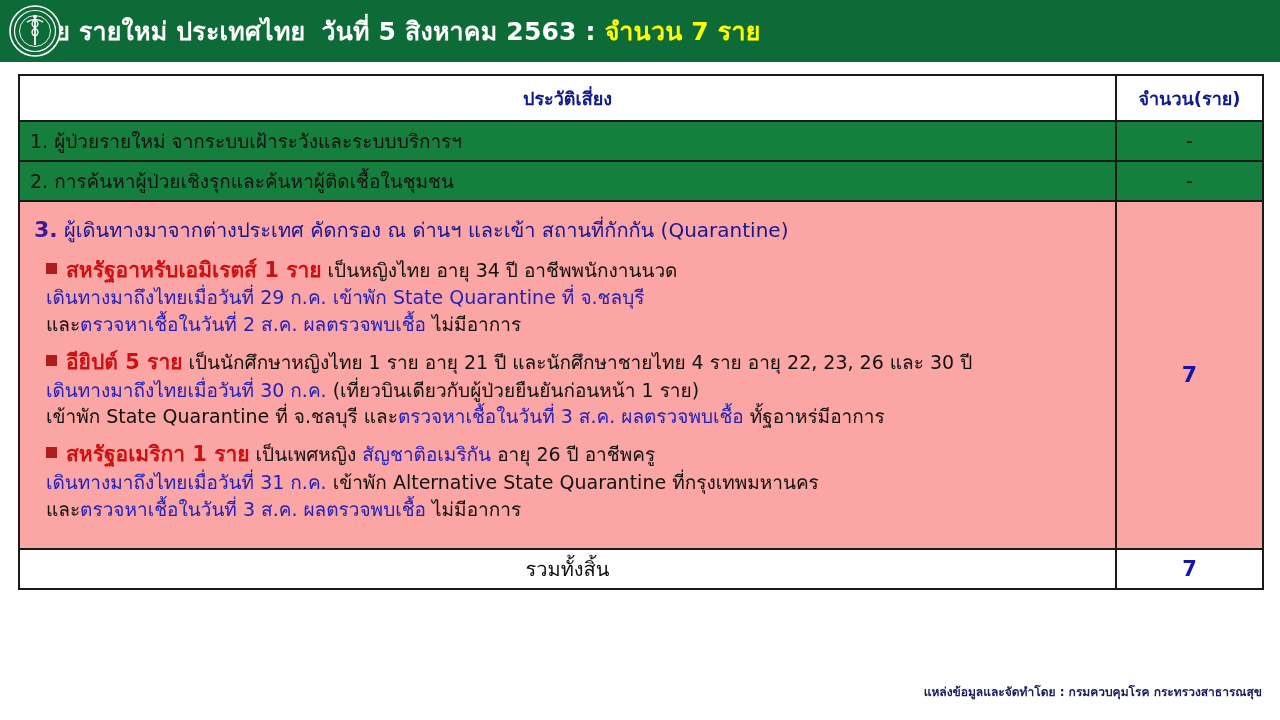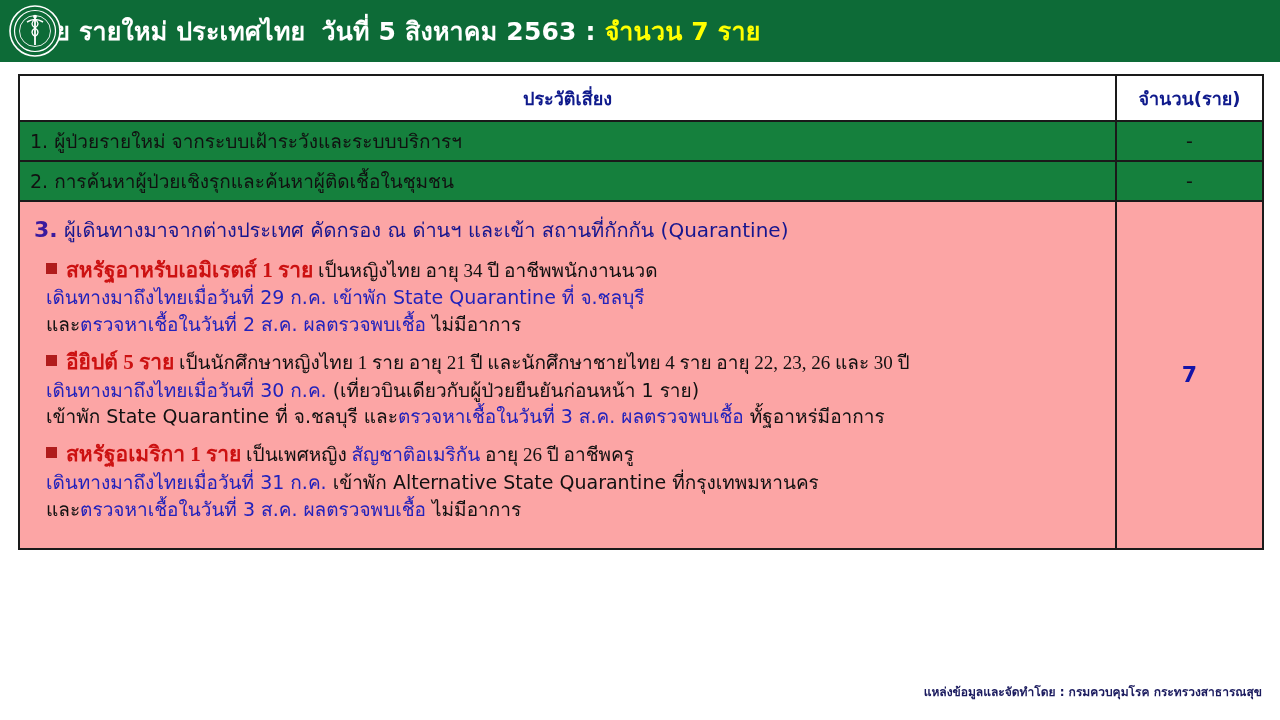--- a/index.html
+++ b/index.html
@@ -145,21 +145,20 @@
   .bullet-block:last-child { margin-bottom: 12px; }
 
   .bline {
     font-size: 19px;
     color: #111111;
     white-space: nowrap;
   }
   .bline.first {
     position: relative;
     padding-left: 20px;
-    font-family: Liberation Serif, serif;
   }
   .sq-bullet {
     position: absolute;
     left: 0;
     top: 7px;
     width: 11px;
     height: 11px;
     background: #b01c1c;
     display: inline-block;
   }
@@ -273,17 +272,21 @@
             </div>
             <div class="bline">
               <span class="t-black">และ</span><span class="t-blue">ตรวจหาเชื้อในวันที่ 3 ส.ค. ผลตรวจพบเชื้อ</span><span class="t-black"> ไม่มีอาการ</span>
             </div>
           </div>
 
         </td>
         <td class="count">7</td>
       </tr>
 
+      <tr class="row-total">
+        <td class="detail">รวมทั้งสิ้น</td>
+        <td class="count">7</td>
+      </tr>
     </tbody>
   </table>
 </div>
 
 <div class="source-note">แหล่งข้อมูลและจัดทำโดย : กรมควบคุมโรค กระทรวงสาธารณสุข</div>
 
 </body></html>

